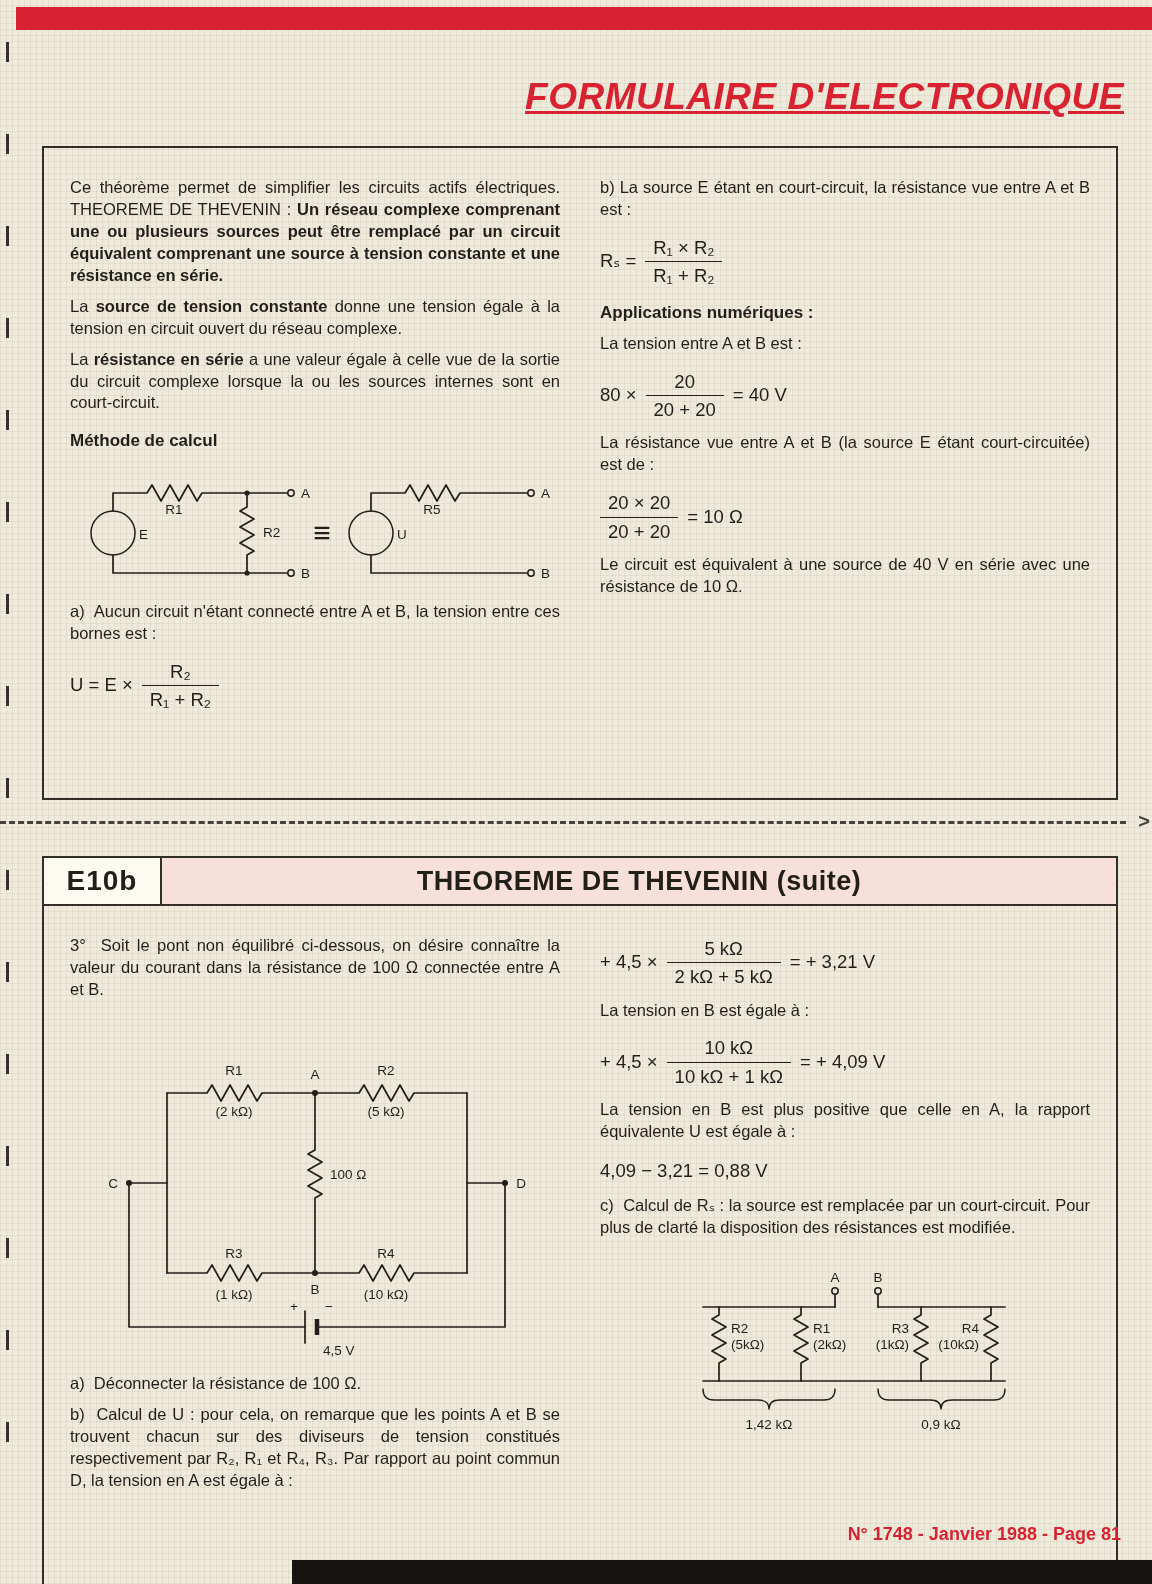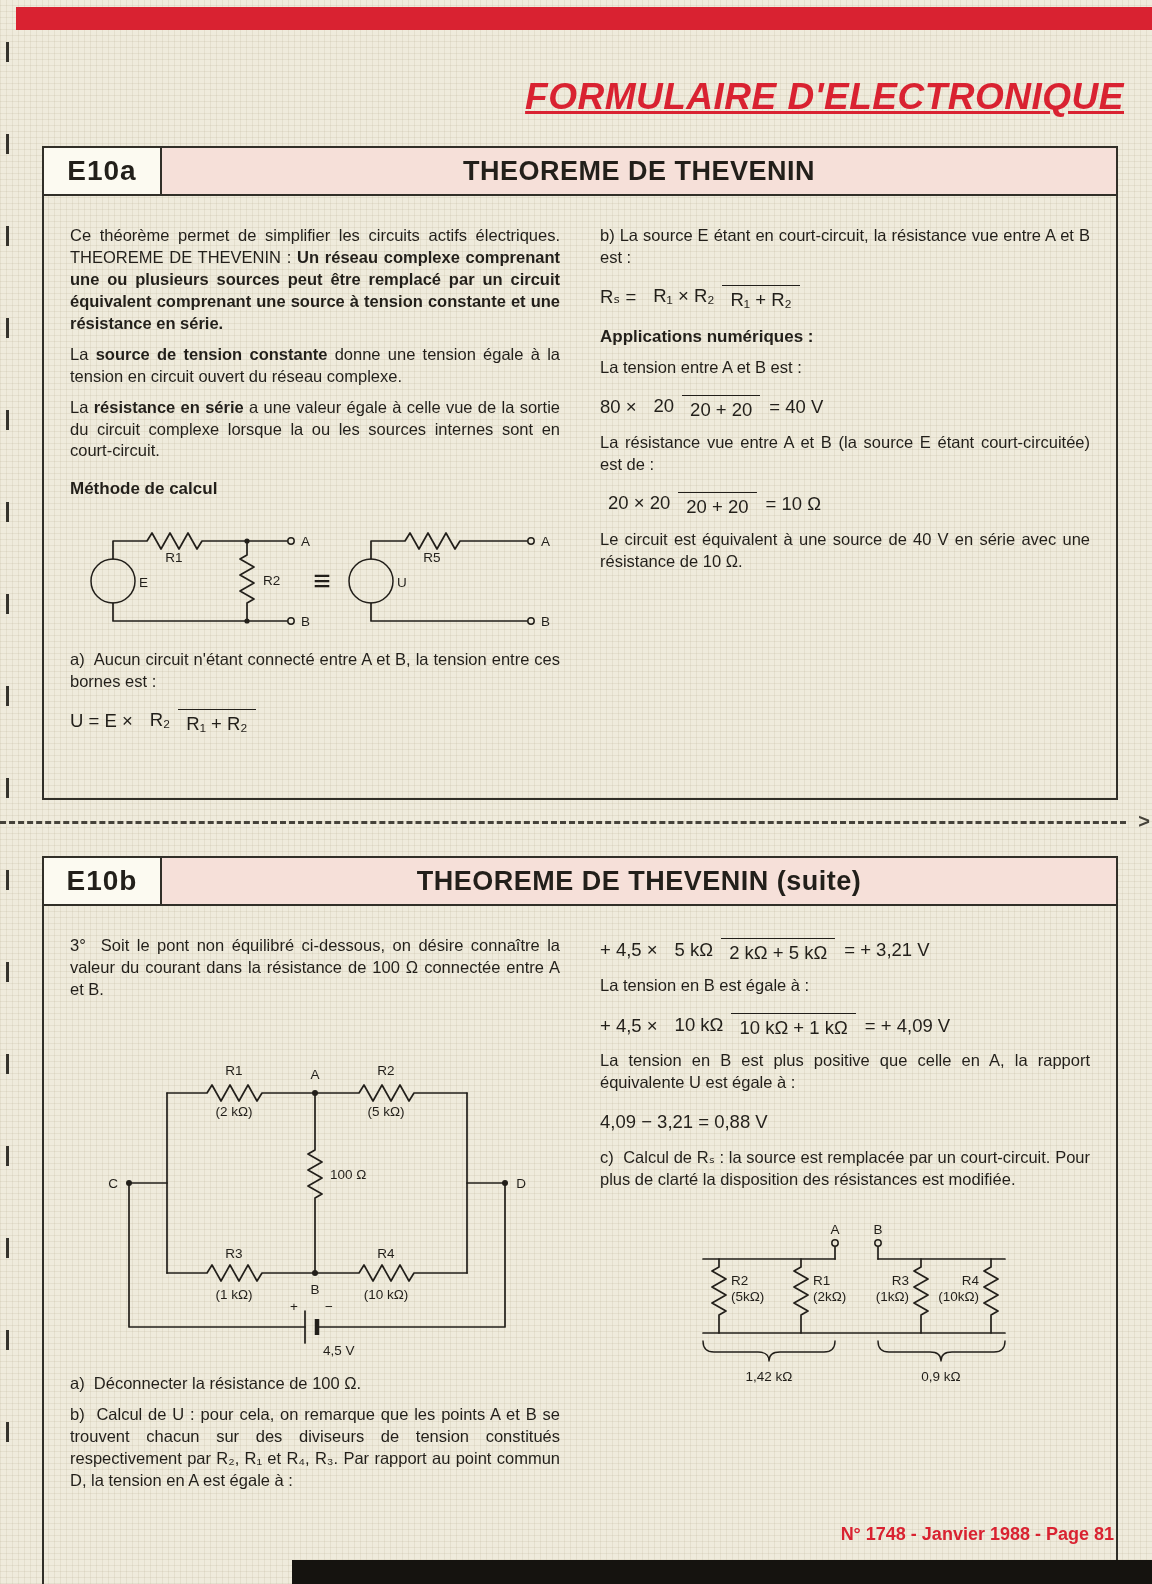--- a/index.html
+++ b/index.html
@@ -29,55 +29,51 @@
     display: flex; align-items: center; justify-content: center; font-size: 28px; font-weight: 700; letter-spacing: 1px; }
   .card-title { flex: 1; background: var(--header-pink, #f6e0d9);
     display: flex; align-items: center; justify-content: center; font-size: 27px; font-weight: 700; letter-spacing: .5px; }
   .card-body { display: flex; gap: 40px; padding: 28px 26px 0; }
   .col { flex: 1; min-width: 0; font-size: 16.5px; line-height: 1.33; text-align: justify; }
   .col p { margin: 1px 0 9px; }
   .subhead { font-size: 17px; font-weight: 700; margin: 16px 0 8px; text-align: left; }
   .item { margin-top: 14px; }
 
   .formula { display: flex; align-items: center; gap: 9px; font-size: 18.5px; margin: 16px 0 12px; text-align: left; }
-  .frac { display: inline-flex; flex-direction: row; align-items: center; line-height: 1.15; text-align: right; }
+  .frac { display: inline-flex; flex-direction: column; align-items: center; line-height: 1.15; text-align: right; }
   .frac .num { padding: 0 8px 3px; }
   .frac .den { border-top: 1.6px solid #221f1a; padding: 3px 8px 0; }
 
   .diagram { display: flex; justify-content: center; margin: 14px 0 10px; }
   .diagram.lower { margin-top: 30px; }
   svg { overflow: visible; }
   svg text { font-size: 13.5px; fill: #221f1a; }
   svg text.equiv { font-size: 30px; }
   .wire { fill: none; stroke: #221f1a; stroke-width: 1.7; stroke-linecap: round; stroke-linejoin: round; }
   .thin  { fill: none; stroke: #221f1a; stroke-width: 1.4; stroke-linecap: round; stroke-linejoin: round; }
   .thick { fill: none; stroke: #221f1a; stroke-width: 4.5; stroke-linecap: butt; }
   .dot { fill: #221f1a; stroke: none; }
   .term { fill: none; stroke: #221f1a; stroke-width: 1.5; }
 
   .cut-line { position: absolute; top: 821px; left: 0; width: 1126px; border-top: 3px dashed #45423a; }
   .cut-arrow { position: absolute; right: -24px; top: -14px; font-size: 20px; font-weight: 700; color: #45423a; }
 
-  .footer { position: absolute; top: 1524px; right: 38px; font-size: 18px; font-weight: 700; color: var(--accent-red, #d92231); }
+  .footer { position: absolute; top: 1524px; right: 31px; font-size: 18px; font-weight: 700; color: var(--accent-red, #d92231); }
   .bottombar { position: absolute; bottom: 0; left: 292px; right: 0; height: 24px; background: #15130f; }
 </style>
 </head>
 <body>
 
 <div class="page">
 
   <div class="topbar"></div>
   <div class="film-marks"></div>
   <div class="masthead">FORMULAIRE D'ELECTRONIQUE</div>
 
   <section class="card card-a">
-    <header class="card-header">
-      <div class="card-code">E10a</div>
-      <div class="card-title">THEOREME DE THEVENIN</div>
-    </header>
     <div class="card-body">
 
       <div class="col">
         <p><span>Ce théorème permet de simplifier les circuits actifs électriques. THEOREME DE THEVENIN : </span><b>Un réseau complexe comprenant une ou plusieurs sources peut être remplacé par un circuit équivalent comprenant une source à tension constante et une résistance en série.</b></p>
         <p><span>La </span><b>source de tension constante</b><span> donne une tension égale à la tension en circuit ouvert du réseau complexe.</span></p>
         <p><span>La </span><b>résistance en série</b><span> a une valeur égale à celle vue de la sortie du circuit complexe lorsque la ou les sources internes sont en court-circuit.</span></p>
 
         <h3 class="subhead">Méthode de calcul</h3>
 
         <div class="diagram">

